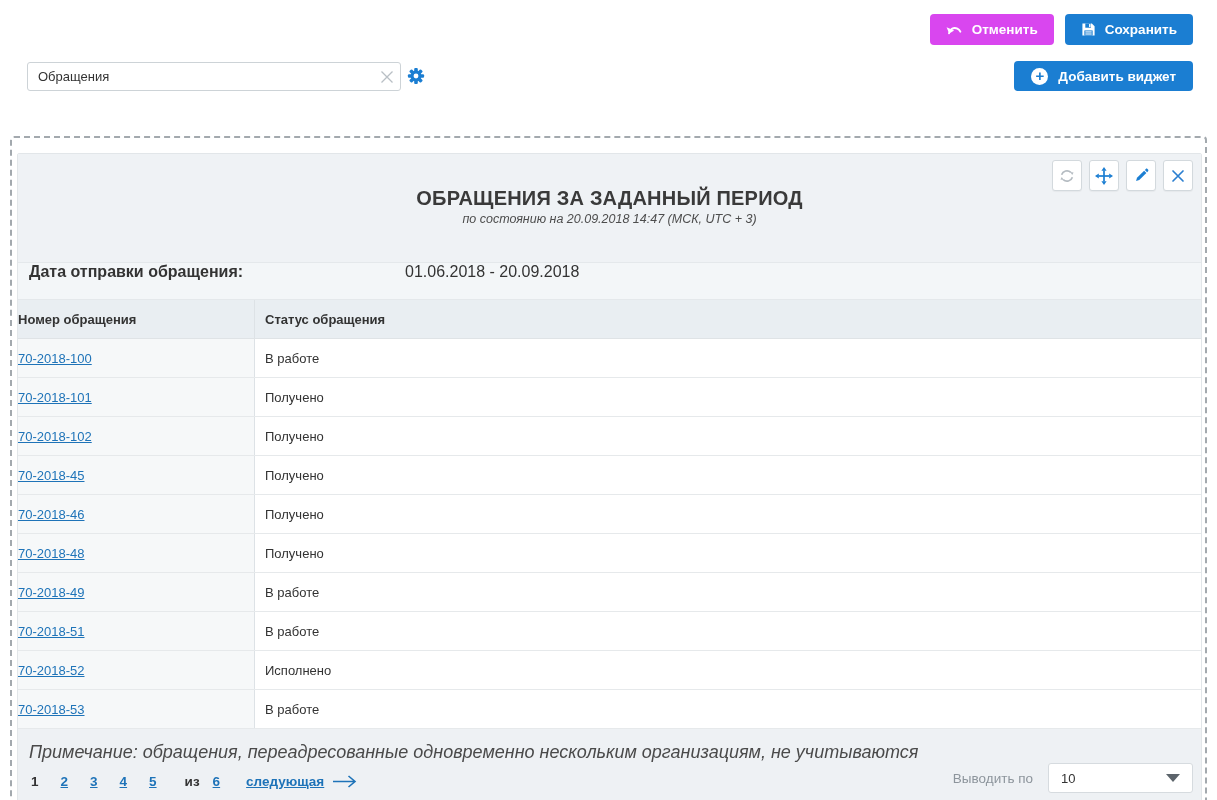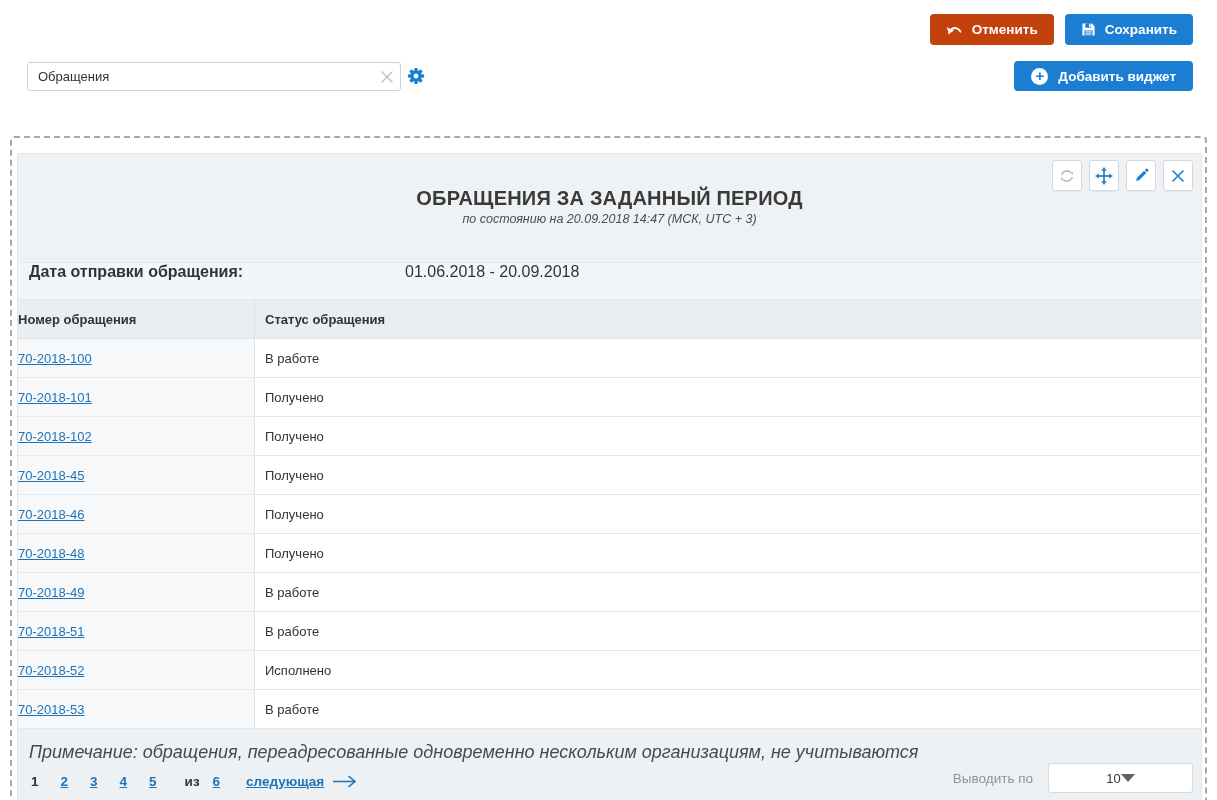--- a/index.html
+++ b/index.html
@@ -4,21 +4,21 @@
 <style>
   * { box-sizing: border-box; }
   html,body { margin:0; padding:0; background:#fff; }
   body { font-family:"Liberation Sans","DejaVu Sans",sans-serif; color:#333; }
   .page { position:relative; width:1217px; height:800px; background:#fff; overflow:hidden; }
 
   
   .top-actions { position:absolute; top:14px; right:24px; display:flex; gap:11px; }
   .btn { height:31px; border:none; border-radius:4px; color:#fff; font-size:13.5px; font-weight:bold;
          font-family:inherit; display:inline-flex; align-items:center; gap:9px; padding:0 16px; cursor:pointer; }
-  .btn-cancel { background:#c2410c; }
+  .btn-cancel { background:#d946ef; }
   .btn-save { background:#1b7ed2; }
   .btn-add { position:absolute; top:61px; right:24px; background:#1b7ed2; height:30px; border:none; border-radius:4px;
              color:#fff; font-size:13.5px; font-weight:bold; font-family:inherit; display:inline-flex;
              align-items:center; gap:10px; padding:0 17px; cursor:pointer; }
   .plus-circle { width:17px; height:17px; border-radius:50%; background:#fff; color:#1b7ed2; display:inline-flex;
                  align-items:center; justify-content:center; font-size:15px; font-weight:bold; line-height:1; padding-bottom:1px; }
 
   
   .search-box { position:absolute; top:62px; left:27px; width:374px; height:29px; background:#fff;
                 border:1px solid #cdd3d7; border-radius:3px; display:flex; align-items:center; }
@@ -59,21 +59,21 @@
   .note { font-style:italic; font-size:18px; color:#4a4a4a; padding:13px 14px 0 11px; }
   .pagination { position:absolute; left:13px; bottom:17px; display:flex; align-items:center; font-size:13.5px; }
   .pg-current { font-weight:bold; color:#333; margin-right:22px; }
   .pg-link { font-weight:bold; color:#1e73b8; text-decoration:underline; margin-right:22px; cursor:pointer; }
   .pg-of { font-weight:bold; color:#333; margin-right:13px; margin-left:6px; }
   .pg-next { font-weight:bold; color:#1e73b8; text-decoration:underline; margin-left:4px; margin-right:9px; cursor:pointer; }
   .pg-arrow { display:flex; align-items:center; cursor:pointer; }
   .page-size { position:absolute; right:8px; bottom:13px; display:flex; align-items:center; gap:15px;margin-top:35px; }
   .page-size-label { color:#8d959c; font-size:13.5px; }
   .select { width:145px; height:30px; background:#fff; border:1px solid #d6dbdf; border-radius:3px;
-            display:flex; align-items:center; justify-content:center; padding:0 12px; font-size:13px;
+            display:flex; align-items:center; justify-content:space-between; padding:0 12px; font-size:13px;
             color:#333; cursor:pointer; }
   .select-arrow { width:0; height:0; border-left:7px solid transparent; border-right:7px solid transparent;
                   border-top:8px solid #5c646b; }
 </style>
 </head>
 <body>
 
 <div class="page">
 
   <div class="top-actions">

